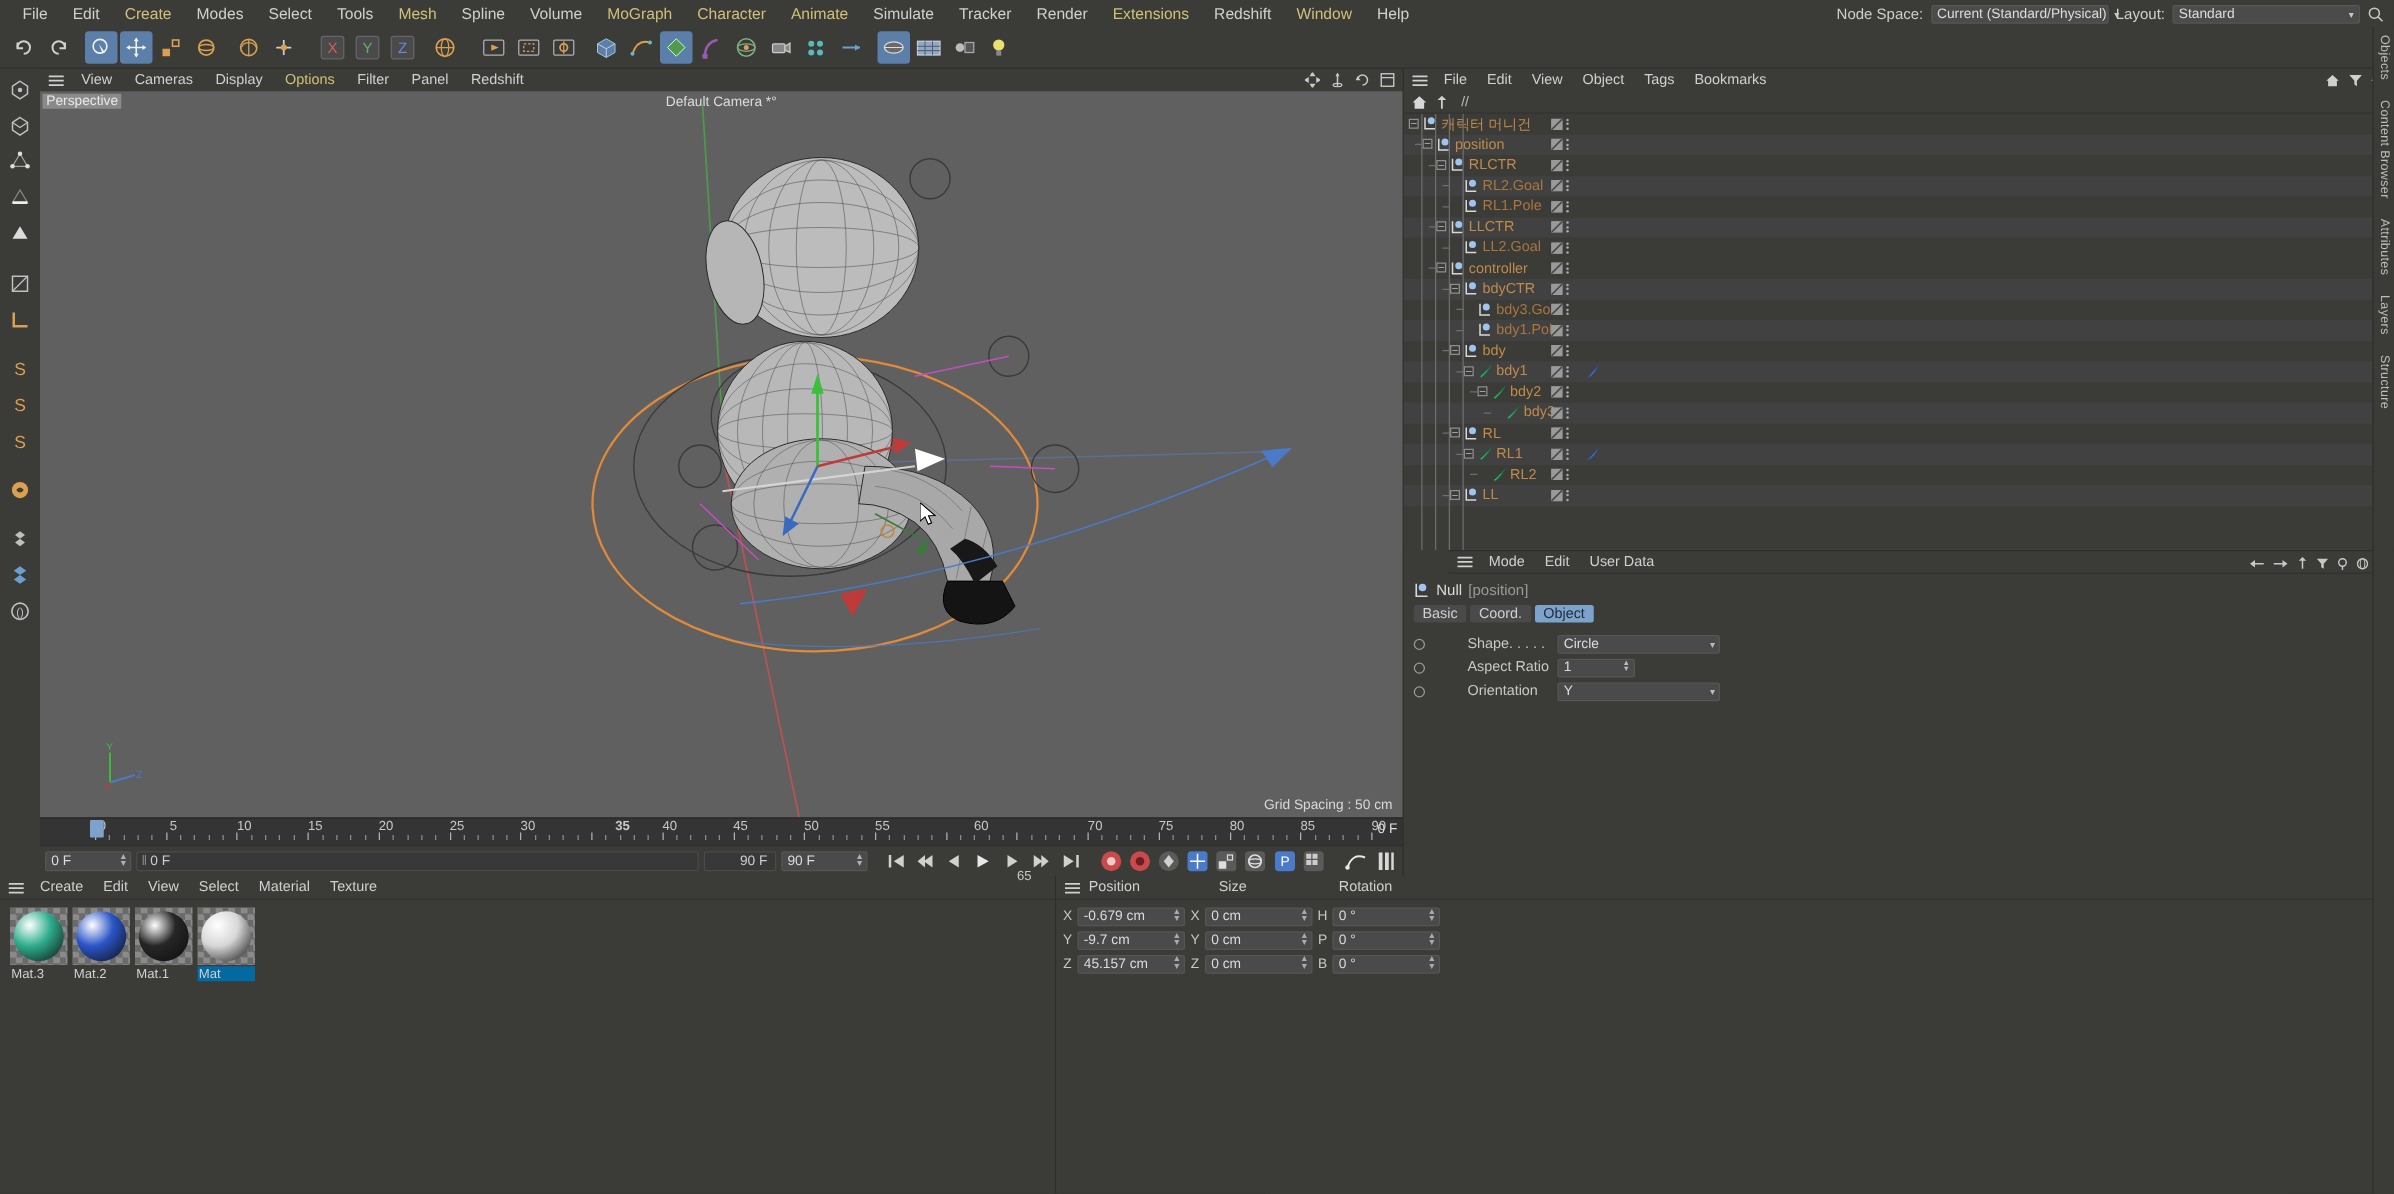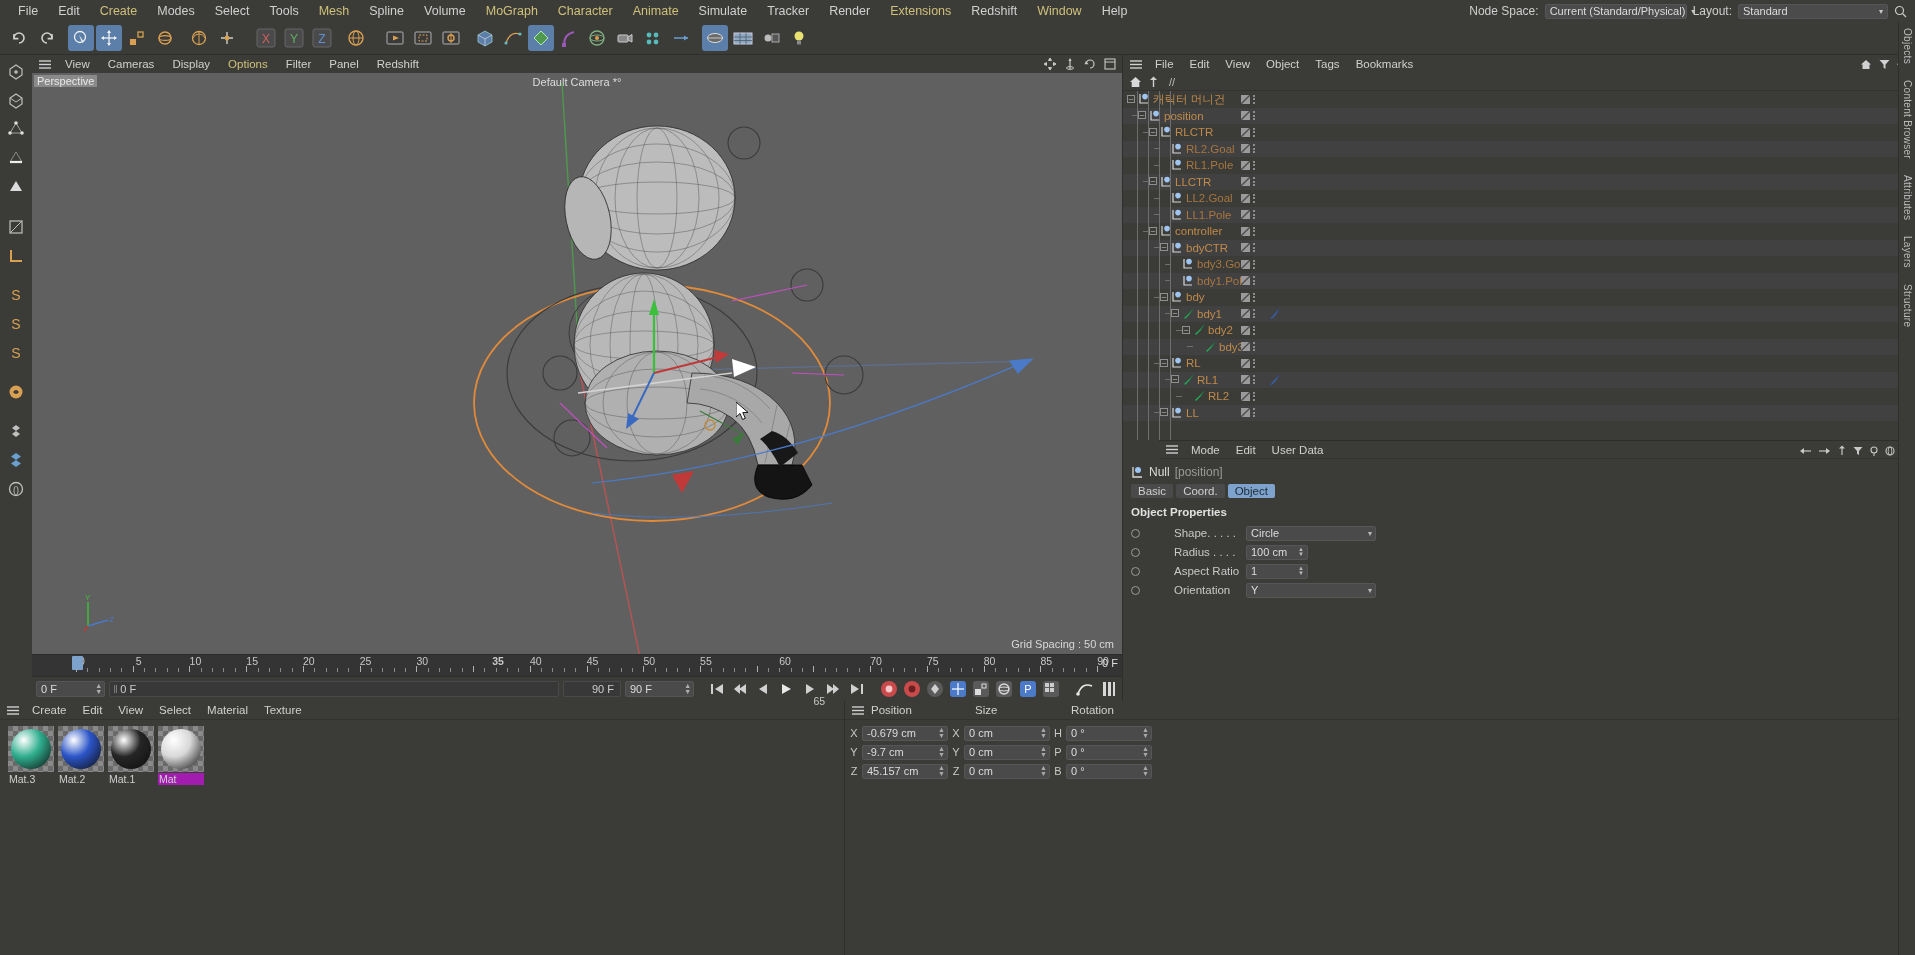--- a/index.html
+++ b/index.html
@@ -125,21 +125,21 @@
   #matpane { width:845px; background:#3b3b38; border-right:1px solid #2e2e2c; }
   #matmenu { height:19px; display:flex; align-items:center; padding-left:6px;
              border-bottom:1px solid #323230; }
   #matmenu .mm { padding:0 8px; font-size:11.5px; color:#d0d0d0; }
   #mats { display:flex; gap:4px; padding:6px 0 0 8px; }
   .matcell { width:46px; }
   .matsw { width:46px; height:46px; position:relative; overflow:hidden;
            background:repeating-conic-gradient(#8a8a8a 0 25%, #6a6a6a 0 50%) 0 0/10px 10px; }
   .matsph { position:absolute; left:3px; top:3px; width:40px; height:40px; border-radius:50%; }
   .matlbl { font-size:10.5px; color:#d0d0d0; text-align:left; padding-left:1px; margin-top:1px; }
-  .matcell.sel .matlbl { background:#a21caf; }
+  .matcell.sel .matlbl { background:#0369a1; }
 
   #coordpane { flex:1; background:#3b3b38; }
   #coordhdr { height:19px; display:flex; align-items:center; gap:0;
               border-bottom:1px solid #323230; padding-left:6px; }
   .chcol { font-size:11.5px; color:#d0d0d0; }
   #coordgrid { padding:4px 0 0 4px; }
   .crow { display:flex; align-items:center; height:18px; margin-bottom:1px; gap:3px; }
   .cax { width:10px; font-size:11px; color:#c8c8c8; text-align:center; }
   .cfield { background:#4a4a4a; border:1px solid #565656; height:15px; width:86px;
             display:flex; align-items:center; padding:0 4px; font-size:11px;
@@ -1109,43 +1109,20 @@
                 <line x1="0" y1="9" x2="9" y2="0" stroke="#4a4a4a" stroke-width="1.3"></line>
               </svg>
             </span>
             <span class="dots">
               <i></i>
               <i></i>
               <i></i>
             </span>
           </span>
         </div>
-        <div class="orow alt">
-          <span style="position: absolute; left: 31px; width: 6px; height: 1px; background: rgb(110, 110, 110);"></span>
-          <span style="position: absolute; left: 48px; top: 2px;">
-            <svg width="13" height="12" viewBox="0 0 13 12">
-              <path d="M2 1 L2 10 L10 10" fill="none" stroke="#d8d8d8" stroke-width="1.2"></path>
-              <circle cx="7" cy="3.6" r="2.8" fill="#9fc4ef"></circle>
-            </svg>
-          </span>
-          <span class="oname dim" style="position: absolute; left: 63px;">LL1.Pole</span>
-          <span class="otags" style="left: 118px;">
-            <span class="tagbox">
-              <svg width="9" height="9" viewBox="0 0 9 9">
-                <rect width="9" height="9" fill="#9a9a9a"></rect>
-                <line x1="0" y1="9" x2="9" y2="0" stroke="#4a4a4a" stroke-width="1.3"></line>
-              </svg>
-            </span>
-            <span class="dots">
-              <i></i>
-              <i></i>
-              <i></i>
-            </span>
-          </span>
-        </div>
         <div class="orow">
           <span style="position: absolute; left: 20px; width: 6px; height: 1px; background: rgb(110, 110, 110);"></span>
           <span class="expand" style="position: absolute; left: 26px; top: 3.5px;">–</span>
           <span style="position: absolute; left: 37px; top: 2px;">
             <svg width="13" height="12" viewBox="0 0 13 12">
               <path d="M2 1 L2 10 L10 10" fill="none" stroke="#d8d8d8" stroke-width="1.2"></path>
               <circle cx="7" cy="3.6" r="2.8" fill="#9fc4ef"></circle>
             </svg>
           </span>
           <span class="oname" style="position: absolute; left: 52px;">controller</span>
@@ -1504,36 +1481,27 @@
             </svg>
         </span>
         <span class="t1">Null</span>
         <span class="t2">[position]</span>
       </div>
       <div id="tabs">
           <div class="atab">Basic</div>
           <div class="atab">Coord.</div>
           <div class="atab on">Object</div>
         </div>
-      <div id="ophdr">Object Properties</div>
       <div id="props">
           <div class="prow">
             <span class="radio"></span>
             <span class="plbl">Shape. . . . .</span>
             <span class="pfield" style="width: 130px;">
               <span>Circle</span>
               <span style="position: absolute; right: 3px; font-size: 8px; color: rgb(187, 187, 187);">▾</span>
-            </span>
-          </div>
-          <div class="prow">
-            <span class="radio"></span>
-            <span class="plbl">Radius . . . .</span>
-            <span class="pfield" style="width: 62px;">
-              <span>100 cm</span>
-              <span style="position: absolute; right: 3px; font-size: 6px; color: rgb(187, 187, 187); line-height: 5px;">▲<br>▼</span>
             </span>
           </div>
           <div class="prow">
             <span class="radio"></span>
             <span class="plbl">Aspect Ratio</span>
             <span class="pfield" style="width: 62px;">
               <span>1</span>
               <span style="position: absolute; right: 3px; font-size: 6px; color: rgb(187, 187, 187); line-height: 5px;">▲<br>▼</span>
             </span>
           </div>

